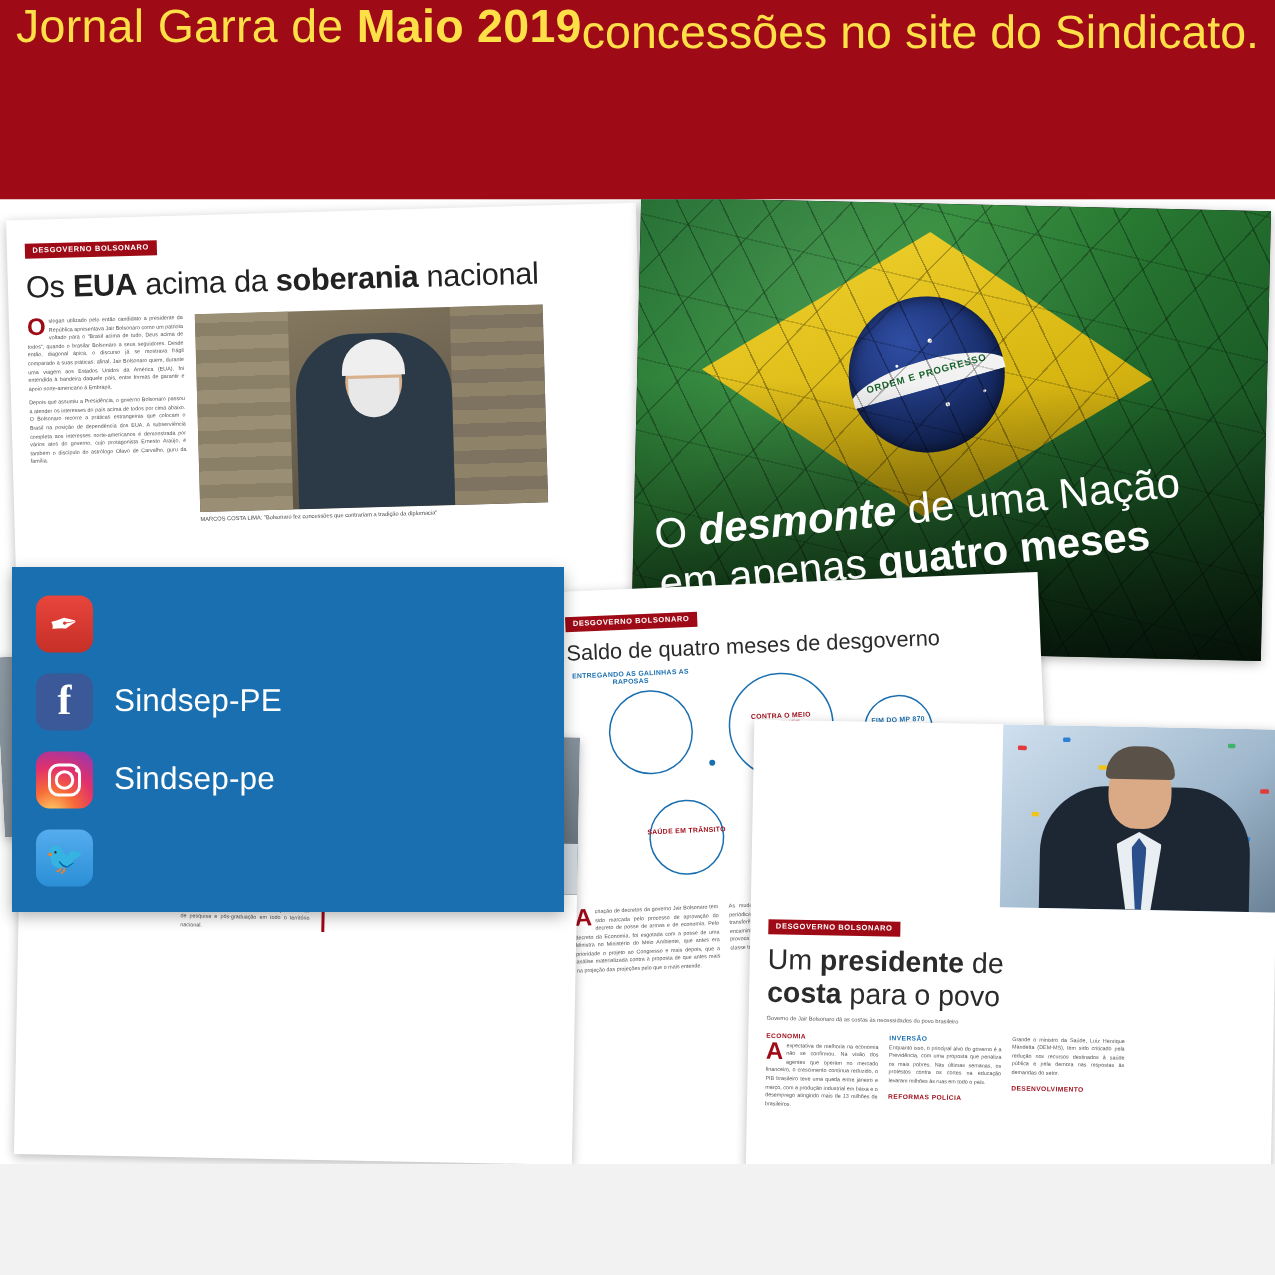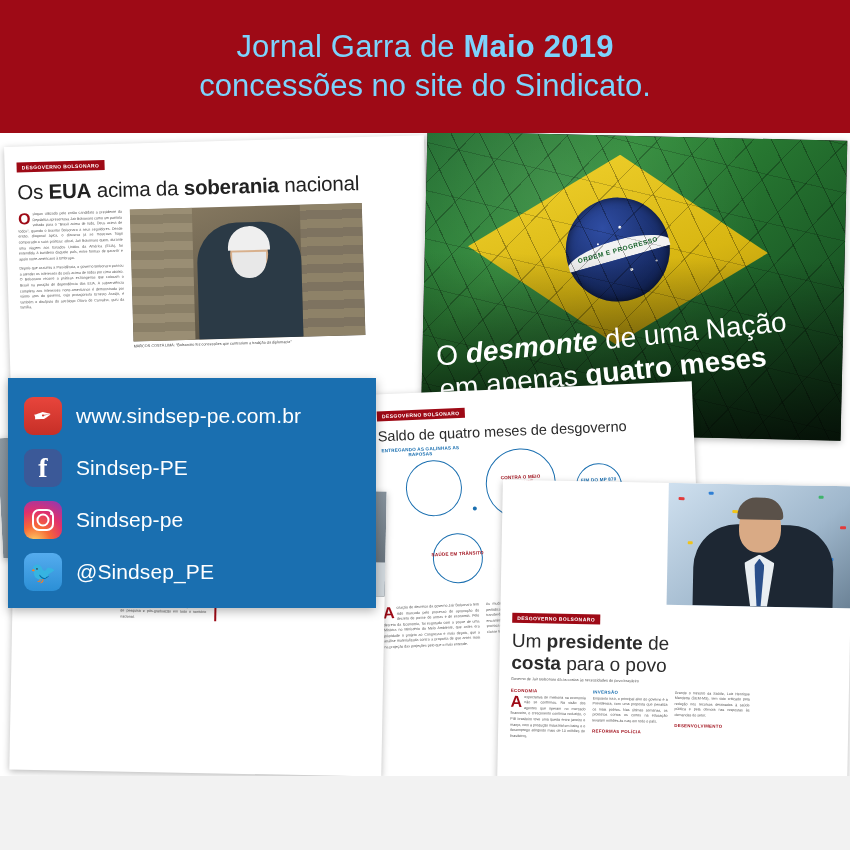--- a/index.html
+++ b/index.html
@@ -13,23 +13,23 @@
     position: relative;
     width: 850px; height: 850px;
     background: #f2f2f2;
     overflow: hidden;
   }
 
   
   .top-banner {
     position: absolute; left: 0; top: 0; width: 850px; height: 133px;
     background: #9e0a16;
-    display: flex; flex-direction: column;
-    align-items: center; justify-content: center;
-    color: #7dd3fc;
+    display: flex; flex-direction: row;
+    align-items: flex-start; justify-content: center;
+    color: #fde047;
   }
   .top-banner .line1 {
     font-size: 31px; font-weight: 400; letter-spacing: .2px;
     line-height: 1.15; white-space: nowrap;
   }
   .top-banner .line1 b { font-weight: 700; }
   .top-banner .line2 {
     font-size: 31px; font-weight: 400; margin-top: 4px; white-space: nowrap;
   }
 
@@ -527,38 +527,36 @@
           <div class="d">é o contingenciamento do governo</div>
         </div>
       </div>
     </div>
 
     <div class="social">
       <div class="row">
         <span class="ic ic-site">
             <span class="glyph">✒</span>
           </span>
-        <span class="label">www.sindsep-pe.com.br</span>
       </div>
       <div class="row">
         <span class="ic ic-fb">
             <span class="glyph">f</span>
           </span>
         <span class="label">Sindsep-PE</span>
       </div>
       <div class="row">
         <span class="ic ic-ig">
             <span class="ring"></span>
           </span>
         <span class="label">Sindsep-pe</span>
       </div>
       <div class="row">
         <span class="ic ic-tw">
             <span class="glyph">🐦</span>
           </span>
-        <span class="label">@Sindsep_PE</span>
       </div>
     </div>
 
   </div>
 
 
 </div>
 
 </body></html>

